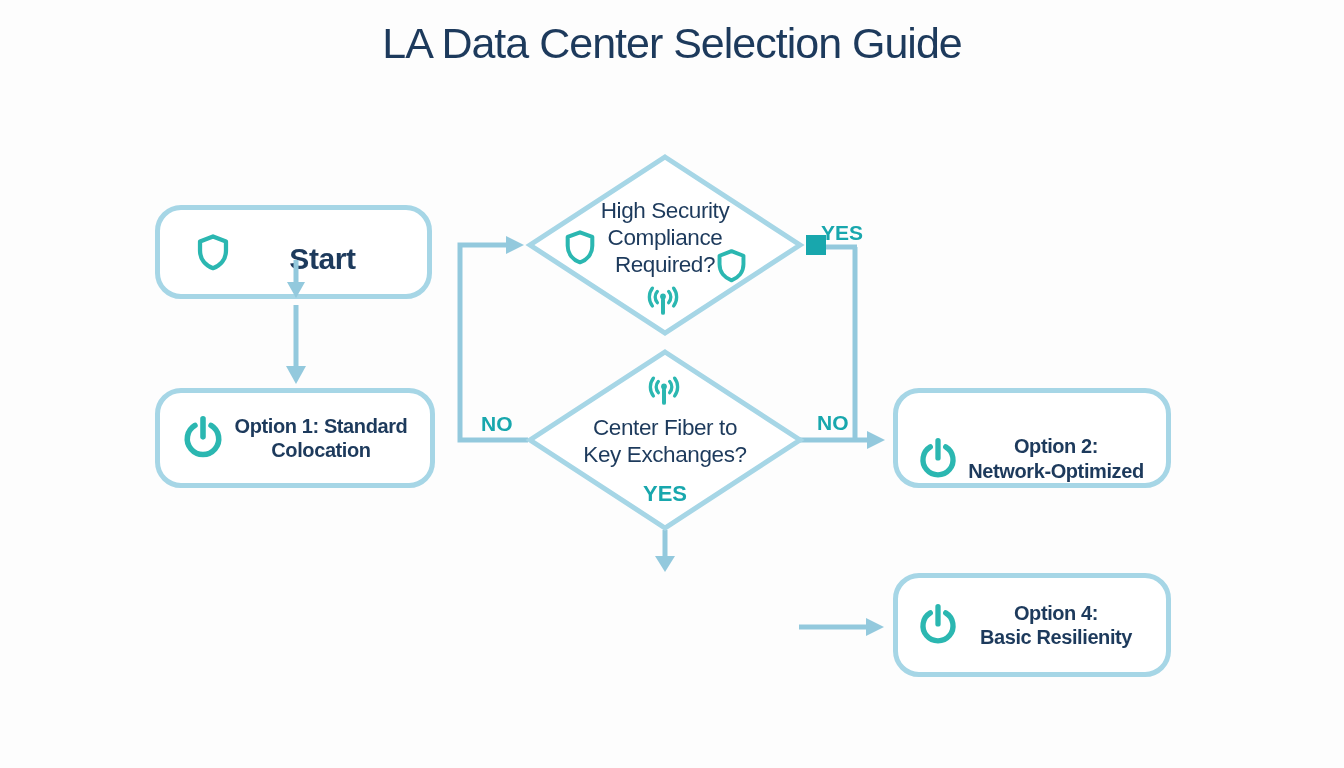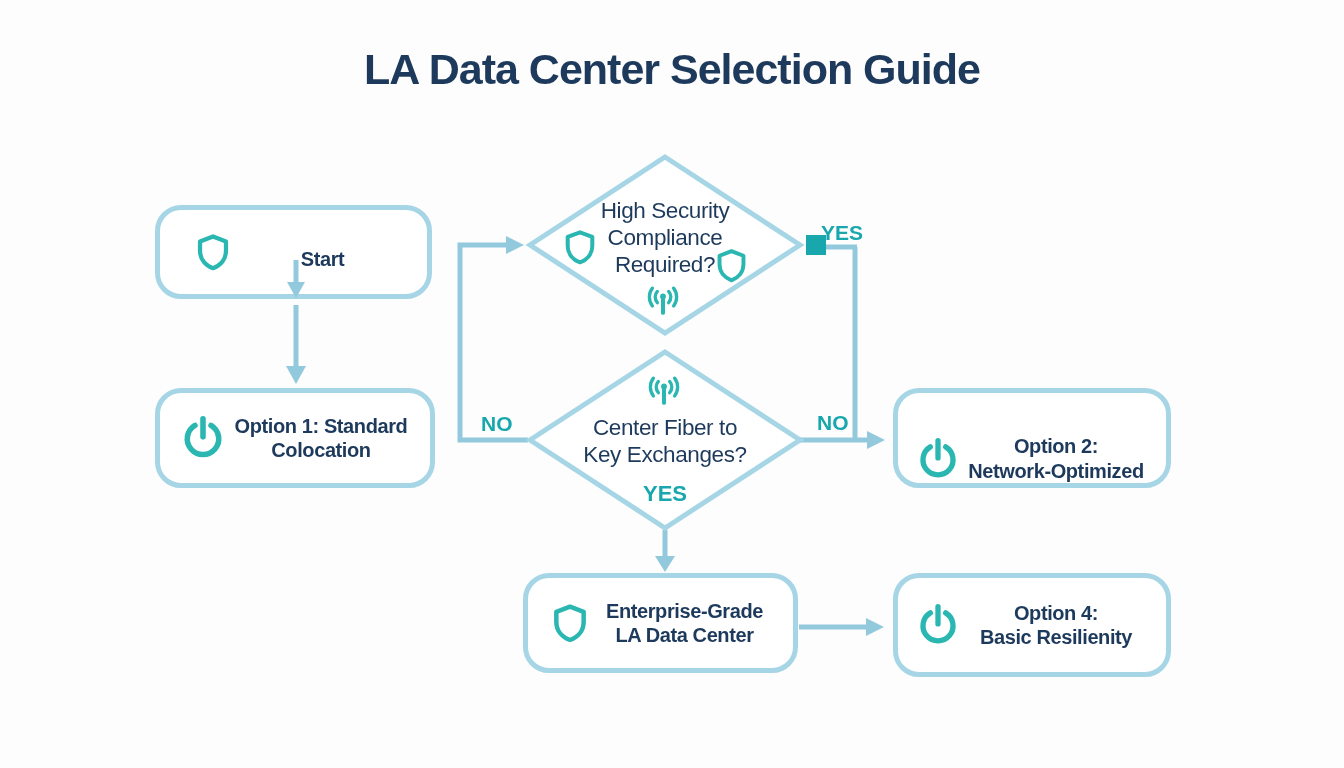--- a/index.html
+++ b/index.html
@@ -12,41 +12,41 @@
   }
   *{margin:0;padding:0;box-sizing:border-box;}
   html,body{width:1344px;height:768px;overflow:hidden;}
   body{
     background:var(--background);
     font-family:"Liberation Sans","DejaVu Sans",sans-serif;
     position:relative;
   }
   .canvas{position:absolute;inset:0;width:1344px;height:768px;}
   .title{
-    position:absolute;top:45px;left:0;width:100%;
-    text-align:center;font-size:43px;font-weight:700;
+    position:absolute;top:19px;left:0;width:100%;
+    text-align:center;font-size:43px;font-weight:400;
     letter-spacing:-1px;color:var(--navy);
   }
   svg.wires{position:absolute;top:0;left:0;z-index:2;pointer-events:none;}
   .node{
     position:absolute;z-index:1;
     background:#ffffff;
     border:5px solid var(--border);
     border-radius:26px;
     display:flex;align-items:center;
   }
   .node .icon{flex:0 0 auto;display:block;color:var(--teal);}
   .node .icon svg{display:block;width:100%;height:100%;}
   .node-label{
     flex:1;text-align:center;color:var(--navy);
     font-weight:700;font-size:20px;line-height:1.22;
     letter-spacing:-0.4px;white-space:pre-line;padding-right:14px;
   }
   .box-start{left:155px;top:205px;width:277px;height:94px;}
-  .box-start .node-label{font-size:20px;margin-top:14px;}
+  .box-start .node-label{font-size:30px;margin-top:14px;}
   .box-option1{left:155px;top:388px;width:280px;height:100px;}
   .box-option2{left:893px;top:388px;width:278px;height:100px;align-items:flex-end;}
   .box-enterprise{left:523px;top:573px;width:275px;height:100px;}
   .box-option4{left:893px;top:573px;width:278px;height:104px;}
   .overlay{position:absolute;z-index:3;}
   .d-text{
     text-align:center;color:var(--navy);font-weight:400;
     font-size:22.5px;line-height:27px;letter-spacing:-0.4px;white-space:pre-line;
   }
   .d1-text{left:545px;top:197px;width:240px;}
@@ -146,29 +146,20 @@
   <div class="node box-option2">
     <span class="icon" style="width:44px;height:48px;margin-left:18px;">
       <svg viewBox="0 0 24 24">
           <use href="#sym-power"></use>
         </svg>
     </span>
     <span class="node-label">Option 2:
 Network-Optimized</span>
   </div>
 
-  <div class="node box-enterprise">
-    <span class="icon" style="width:40px;height:46px;margin-left:22px;">
-      <svg viewBox="0 0 24 24">
-          <use href="#sym-shield"></use>
-        </svg>
-    </span>
-    <span class="node-label">Enterprise-Grade
-LA Data Center</span>
-  </div>
 
   <div class="node box-option4">
     <span class="icon" style="width:44px;height:48px;margin-left:18px;">
       <svg viewBox="0 0 24 24">
           <use href="#sym-power"></use>
         </svg>
     </span>
     <span class="node-label">Option 4:
 Basic Resilienity</span>
   </div>

